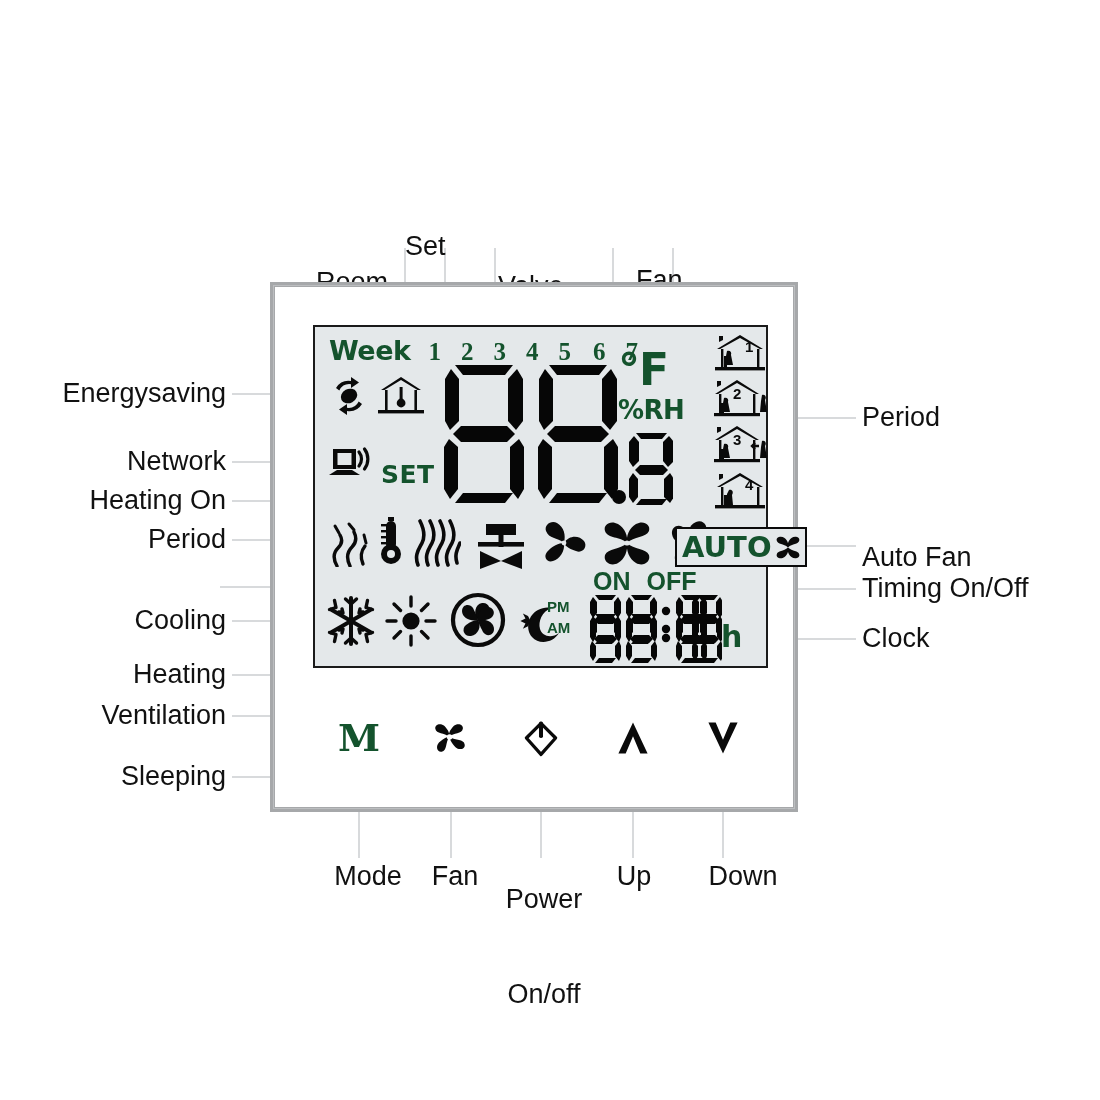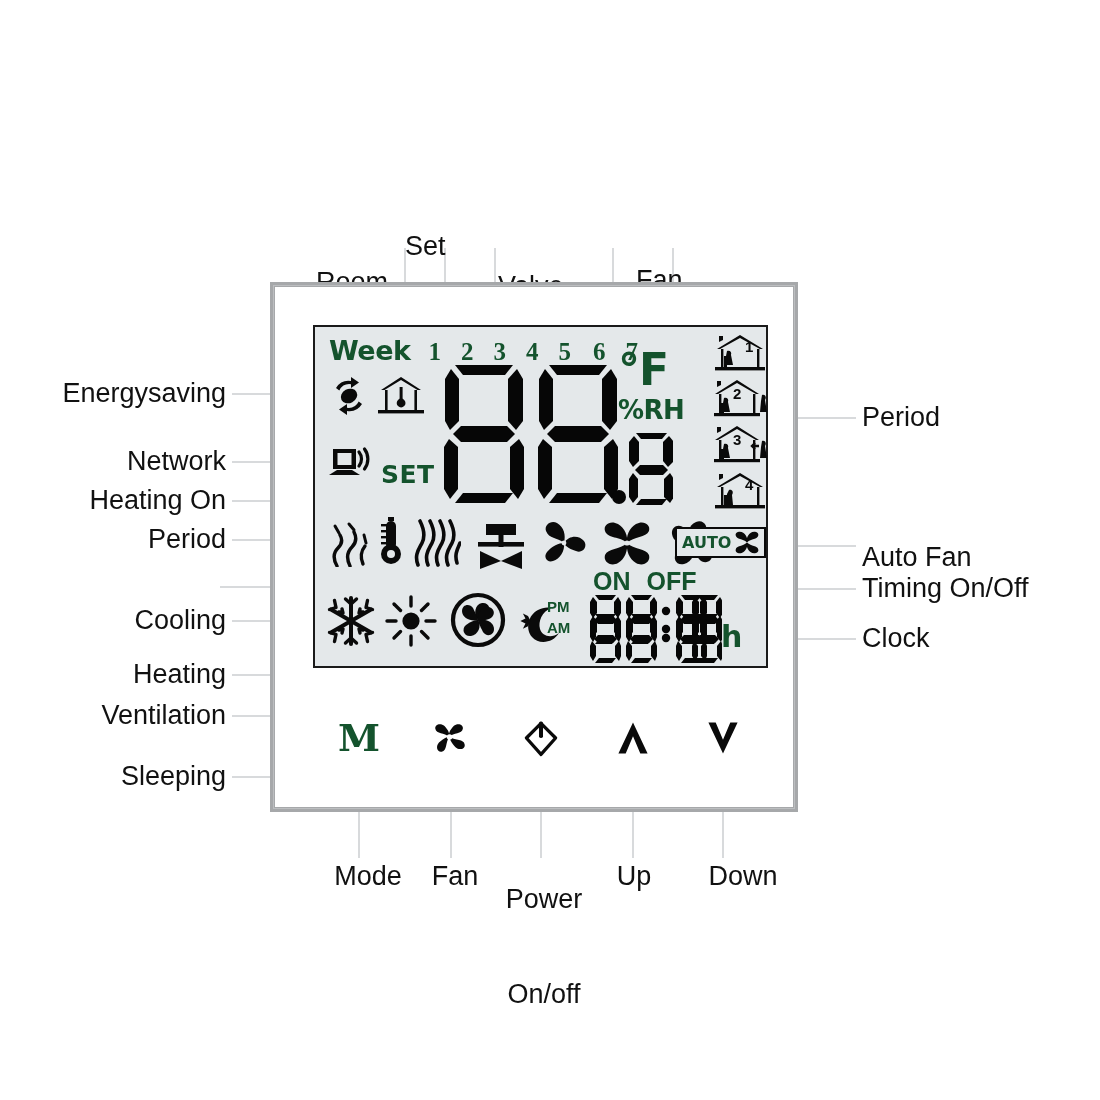--- a/index.html
+++ b/index.html
@@ -43,21 +43,21 @@
   .unitcol{position:absolute;left:303px;top:22px;text-align:left;}
   .degf{font-size:44px;font-weight:bold;letter-spacing:-1px;line-height:0.95;font-family:"DejaVu Sans",sans-serif;}
   .rh{font-size:26px;font-weight:bold;letter-spacing:-0.5px;font-family:"DejaVu Sans",sans-serif;}
 
   
   .setword{position:absolute;left:66px;top:133px;font-size:25px;font-weight:bold;letter-spacing:0.5px;font-family:"DejaVu Sans",sans-serif;}
 
   
   .autobox{position:absolute;left:360px;top:200px;border:2.5px solid #0a0a0a;
            padding:1px 4px 1px 5px;display:flex;align-items:center;gap:3px;background:#e4e8ea;}
-  .autotxt{font-size:16px;font-weight:bold;letter-spacing:0px;font-family:"DejaVu Sans",sans-serif;}
+  .autotxt{font-size:29px;font-weight:bold;letter-spacing:0px;font-family:"DejaVu Sans",sans-serif;}
 
   
   .onoff{position:absolute;left:278px;top:240px;font-size:25px;font-weight:bold;letter-spacing:0px;font-family:"Liberation Sans",sans-serif;}
   .onoff span{margin-right:16px;}
 
   
   .pmam{position:absolute;left:232px;top:269px;font-size:15px;font-weight:bold;line-height:1.42;font-family:"Liberation Sans",sans-serif;}
 
   
   .clockwrap{position:absolute;left:275px;top:266px;}

